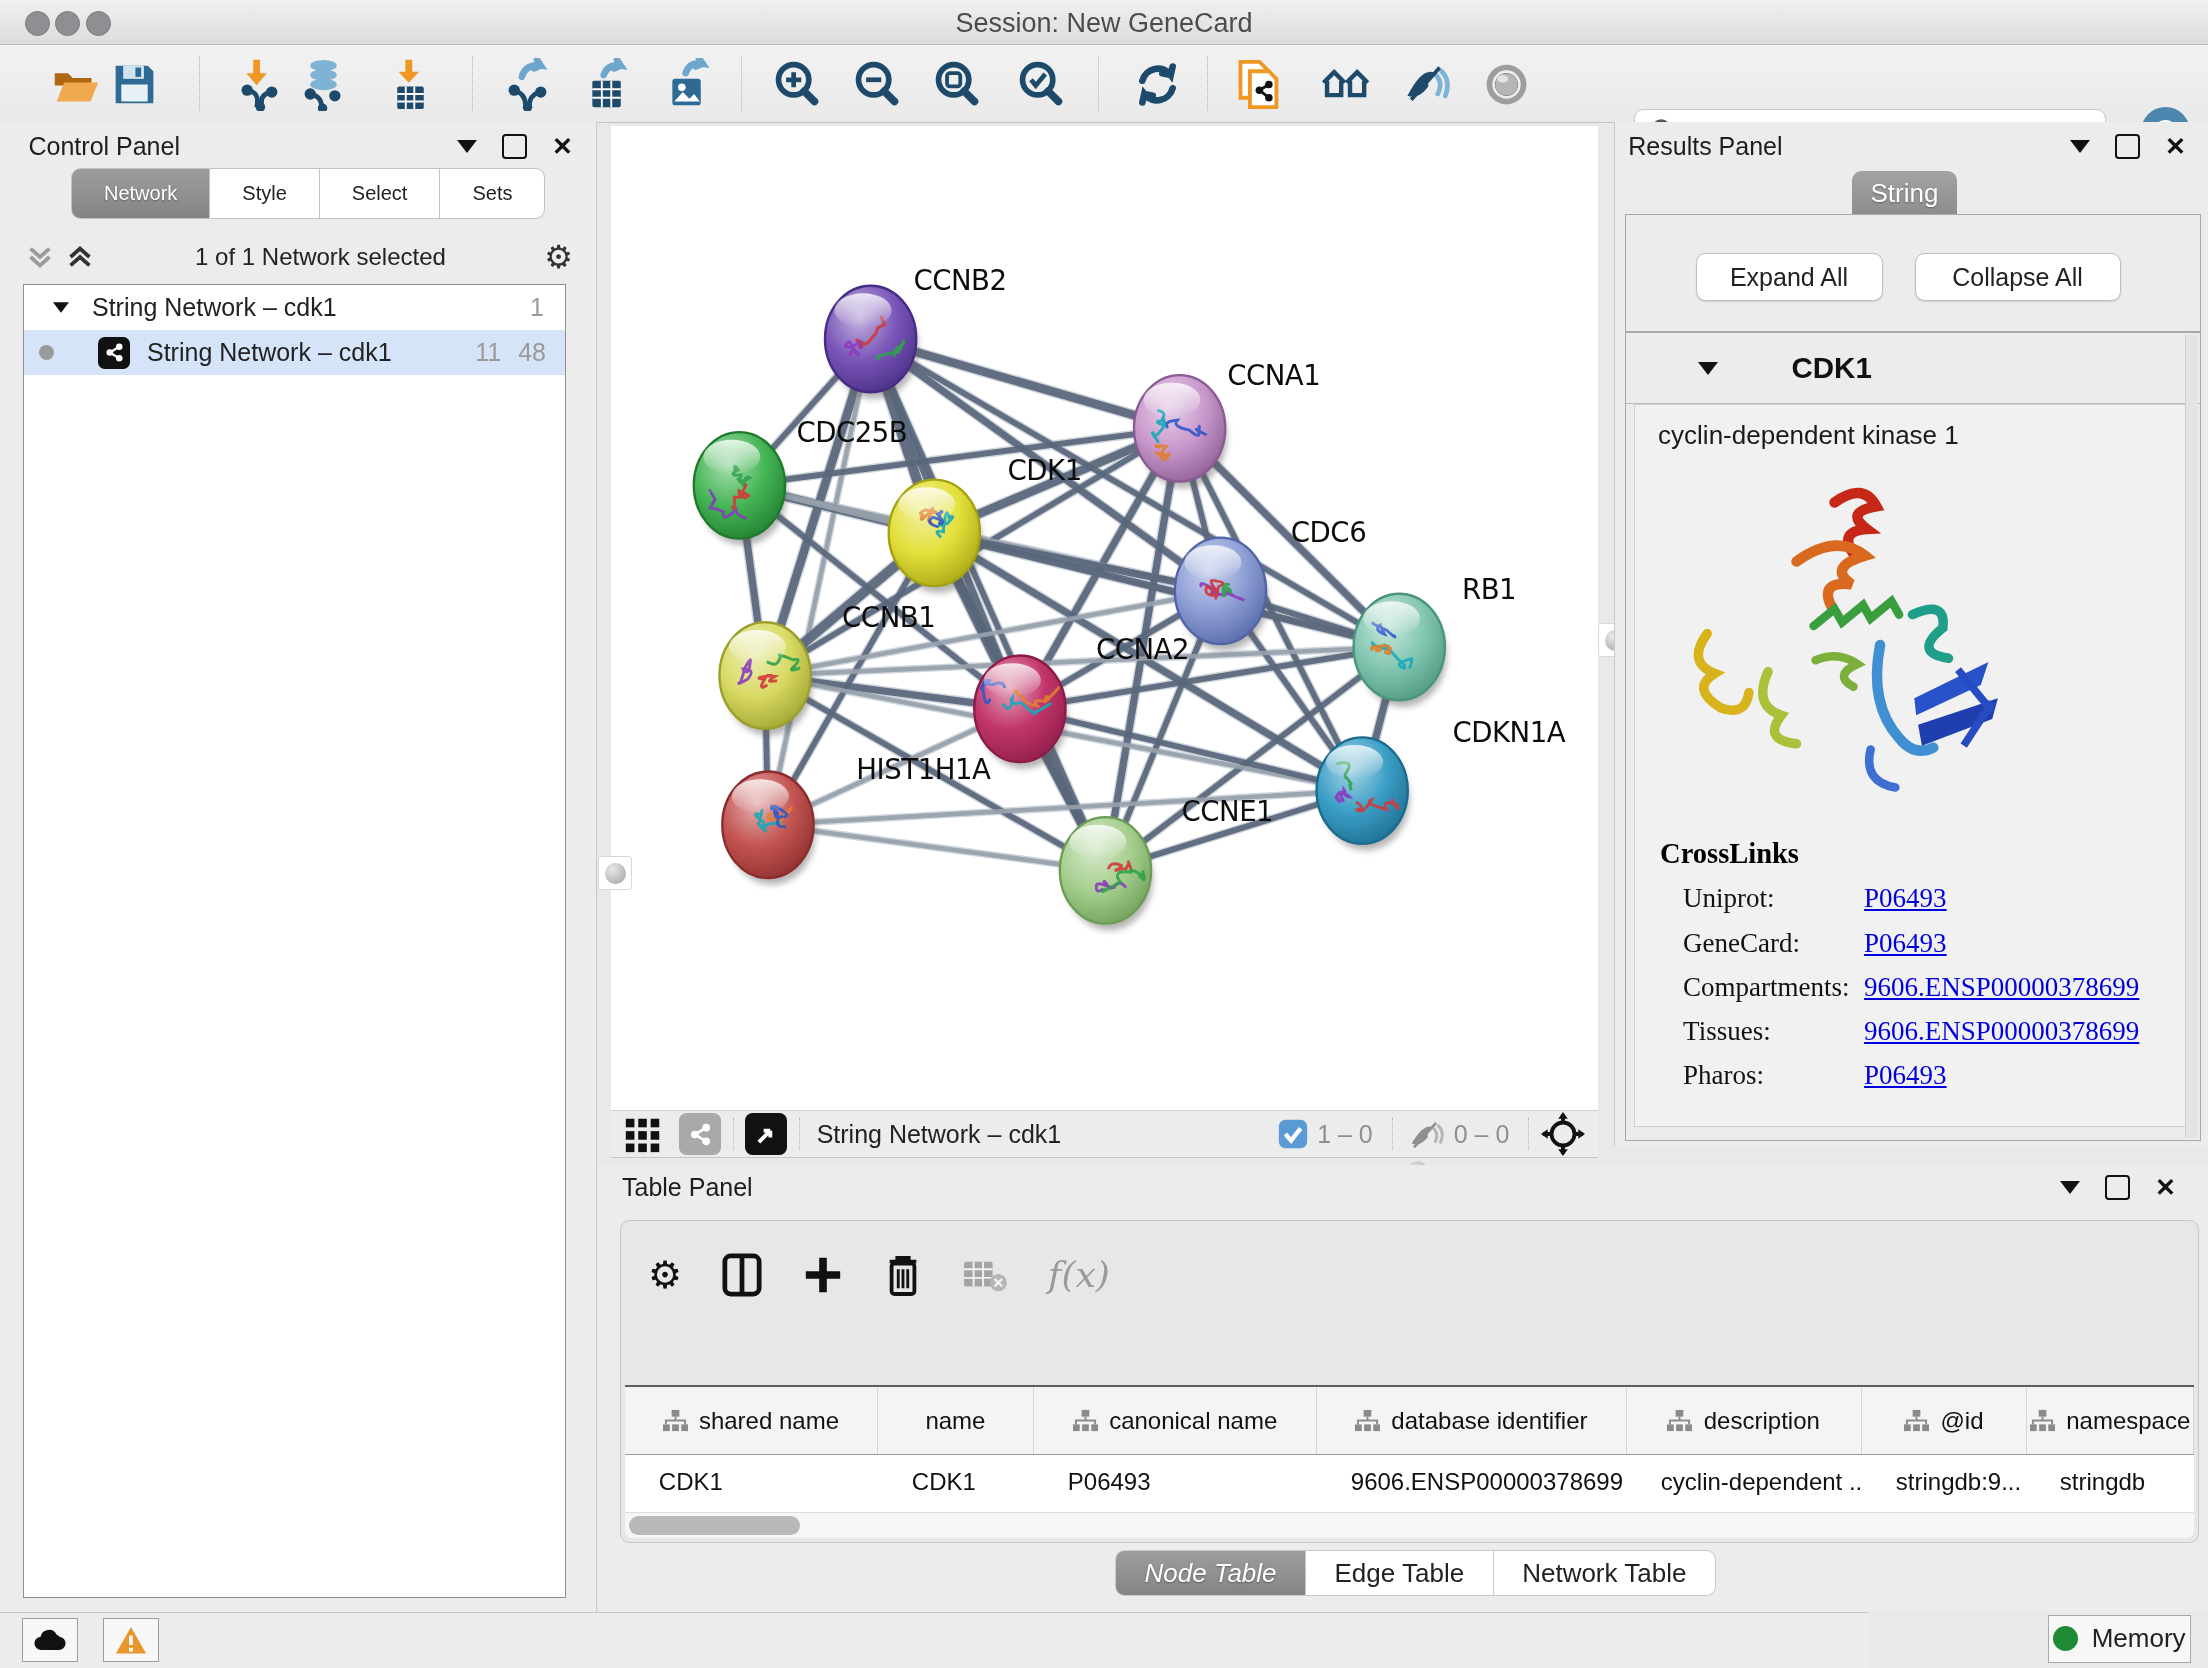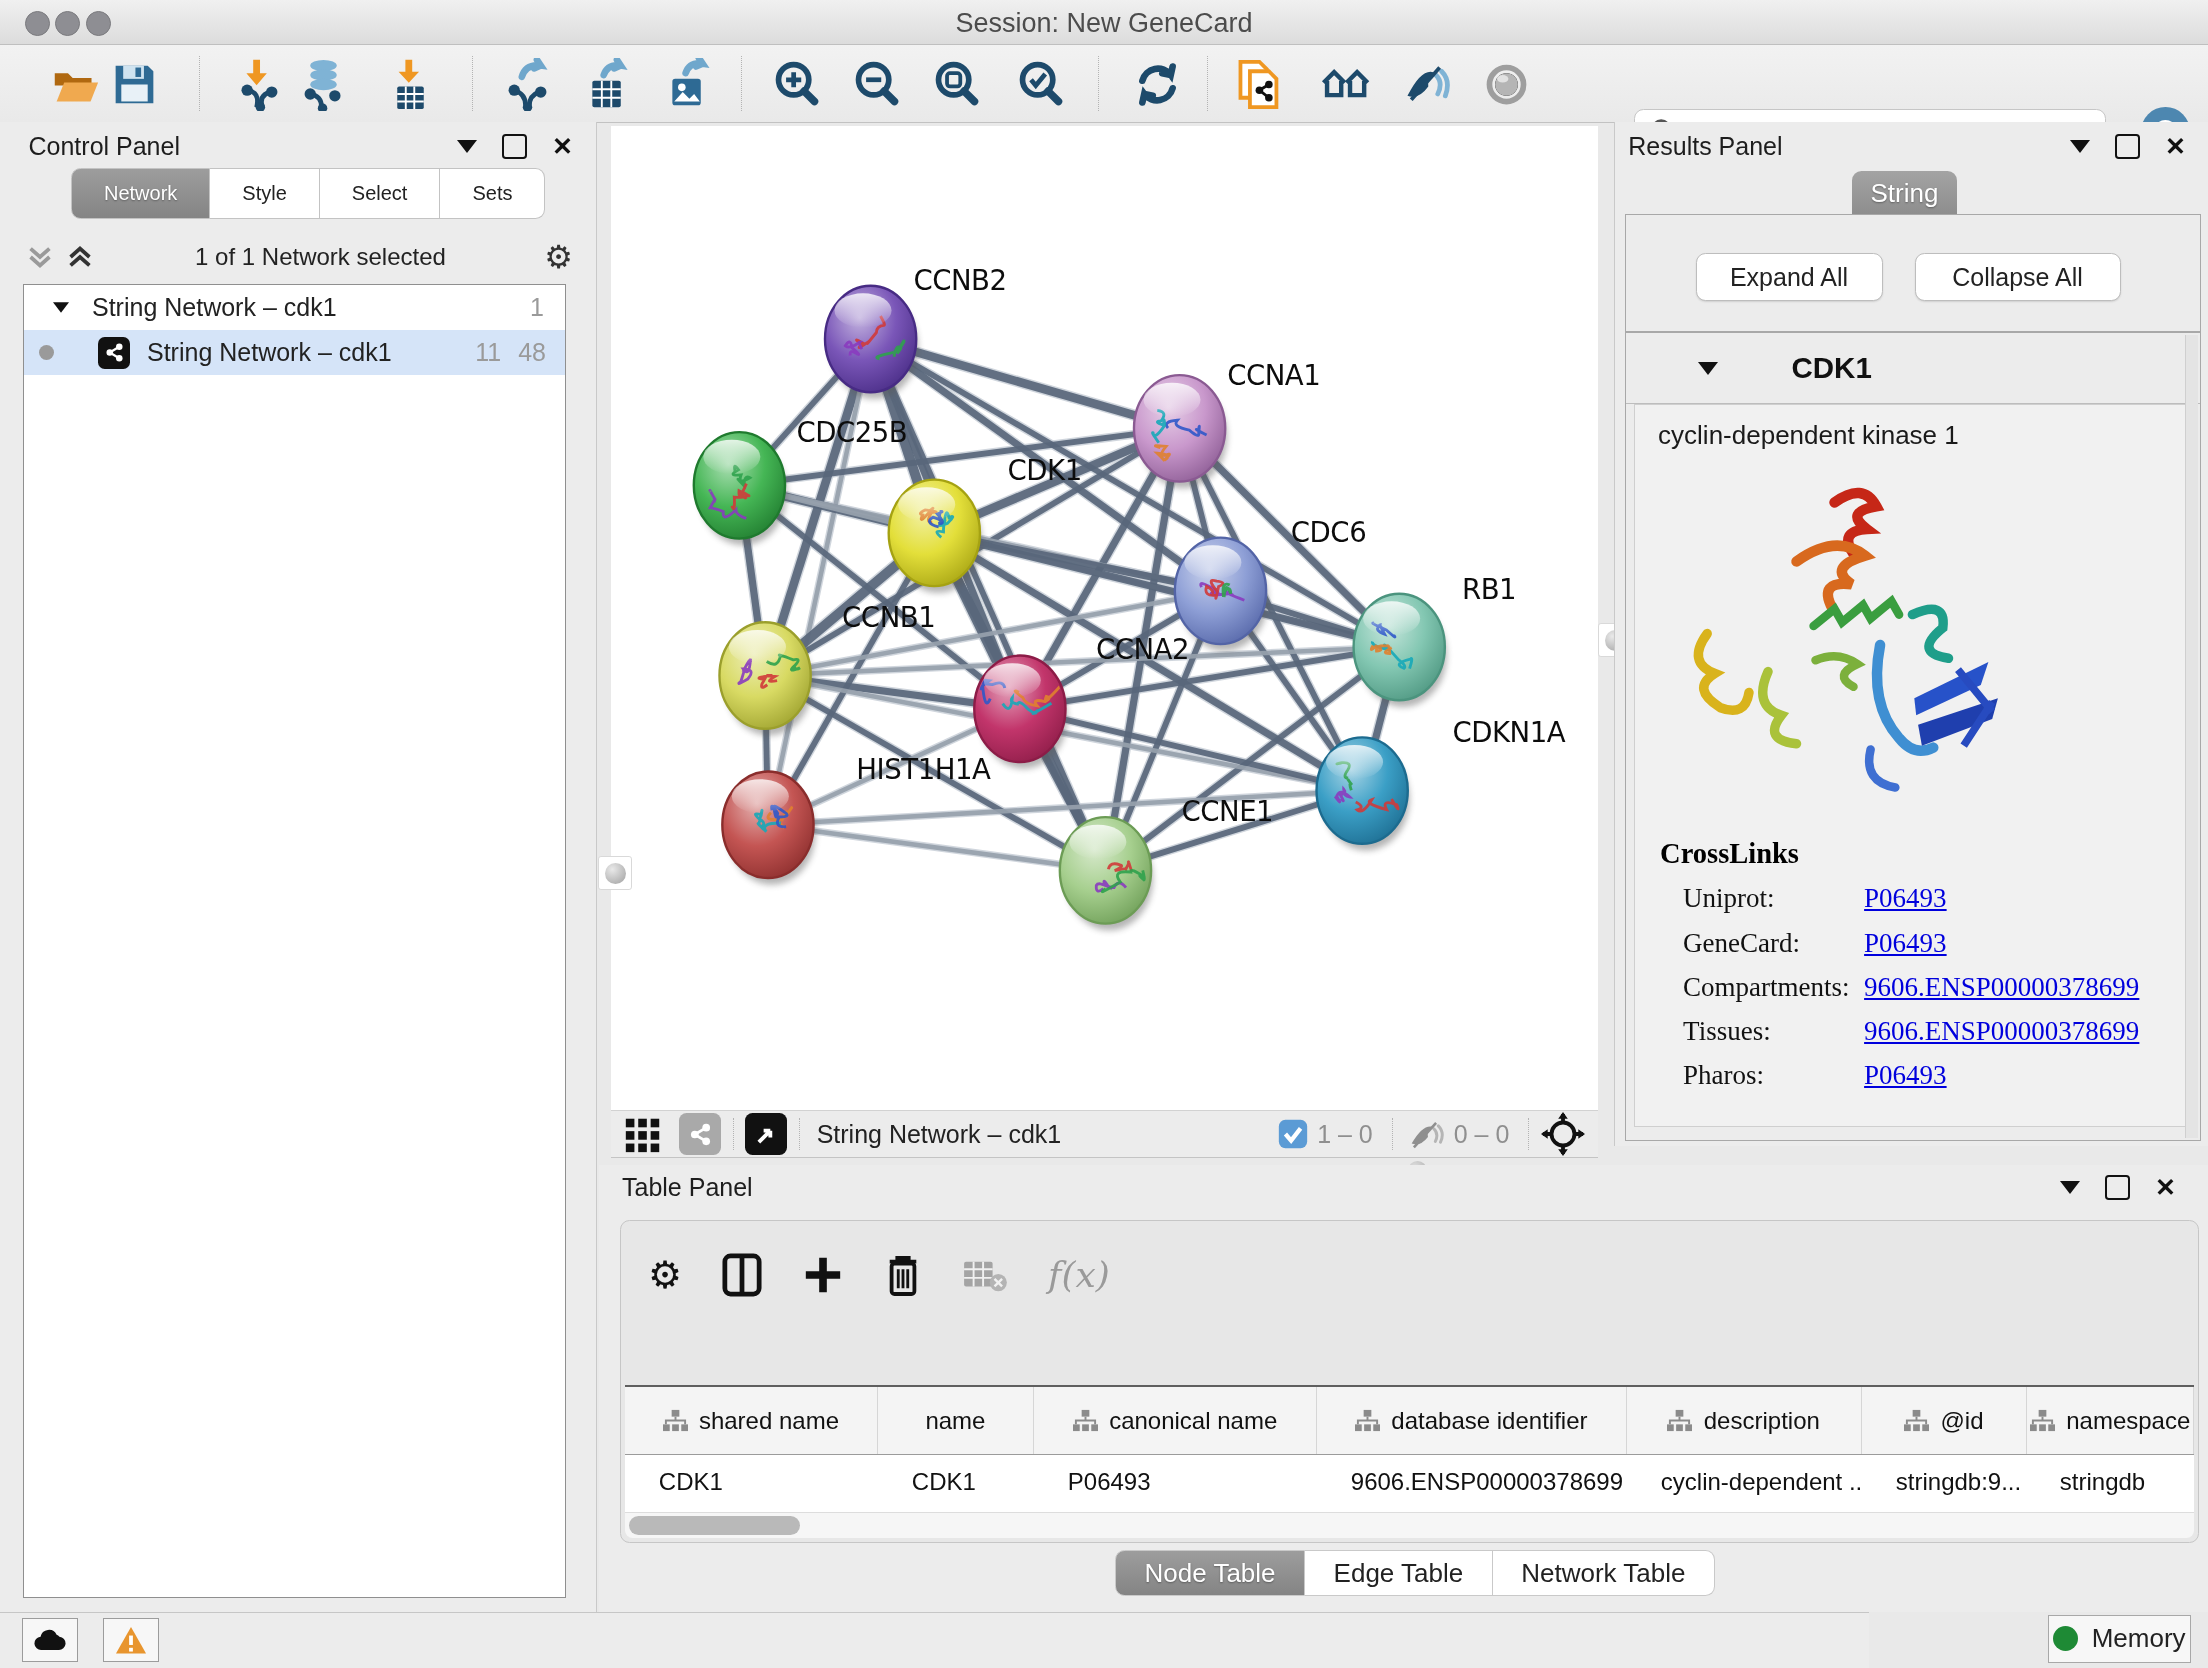--- a/index.html
+++ b/index.html
@@ -73,21 +73,21 @@
   .tbl-head{display:flex;height:67px;background:#f4f4f4;border-bottom:1.9px solid #9b9b9b;}
   .th{display:flex;align-items:center;justify-content:center;gap:11.4px;font-size:24px;color:#111;border-right:1px solid #d6d6d6;overflow:hidden;white-space:nowrap;cursor:pointer;}
   .tbl-row{display:flex;height:53px;}
   .td{font-size:24px;color:#111;padding-left:34px;display:flex;align-items:center;overflow:hidden;white-space:nowrap;}
   .tp-hscroll{position:absolute;left:3.8px;right:3.8px;bottom:3.8px;height:25px;background:#f6f6f6;border-top:1px solid #ddd;border-radius:0 0 7.6px 7.6px;}
   .tp-thumb{position:absolute;left:3.8px;top:2.9px;width:171px;height:19px;border-radius:9.5px;background:#b9b9b9;cursor:pointer;}
   .bot-tabs{position:absolute;left:516px;top:385px;display:flex;}
   .btab{height:44px;padding:0 28.5px;display:flex;align-items:center;font-size:26px;background:#fff;border:1px solid #c9c9c9;border-left:none;cursor:pointer;}
   .btab:first-child{border-left:1px solid #c9c9c9;border-radius:9.5px 0 0 9.5px;}
   .btab:last-child{border-radius:0 9.5px 9.5px 0;}
-  .btab.sel{background:linear-gradient(#9d9d9d,#848484);color:#fff;text-shadow:0 1px 1.9px rgba(0,0,0,.35);}
+  .btab.sel{background:linear-gradient(#9d9d9d,#848484);color:#fff;text-shadow:0 1px 1.9px rgba(0,0,0,.35);font-style:italic;}
   
   .statusbar{position:absolute;left:0;top:1612px;width:1869px;height:56px;background:#ececec;border-top:1.9px solid #c6c6c6;}
   .sb-btn{position:absolute;top:4.8px;height:42px;background:#f7f7f7;border:1.9px solid #9c9c9c;display:flex;align-items:center;justify-content:center;cursor:pointer;}
   .mem-btn{position:absolute;left:2048px;top:1.9px;width:141px;height:46px;background:#f7f7f7;border:1px solid #a8a8a8;display:flex;align-items:center;justify-content:center;gap:13.3px;font-size:26px;cursor:pointer;}
   .mem-dot{width:25px;height:25px;border-radius:50%;}
   .tri{width:0;height:0;border-left:10.5px solid transparent;border-right:10.5px solid transparent;border-top:13.3px solid #111;display:inline-block;}
   .sqr{width:21px;height:21px;border:2.9px solid #111;border-radius:3.8px;display:inline-block;}
   .xx{font-weight:bold;font-size:28.5px;}
 </style>
 </head>

